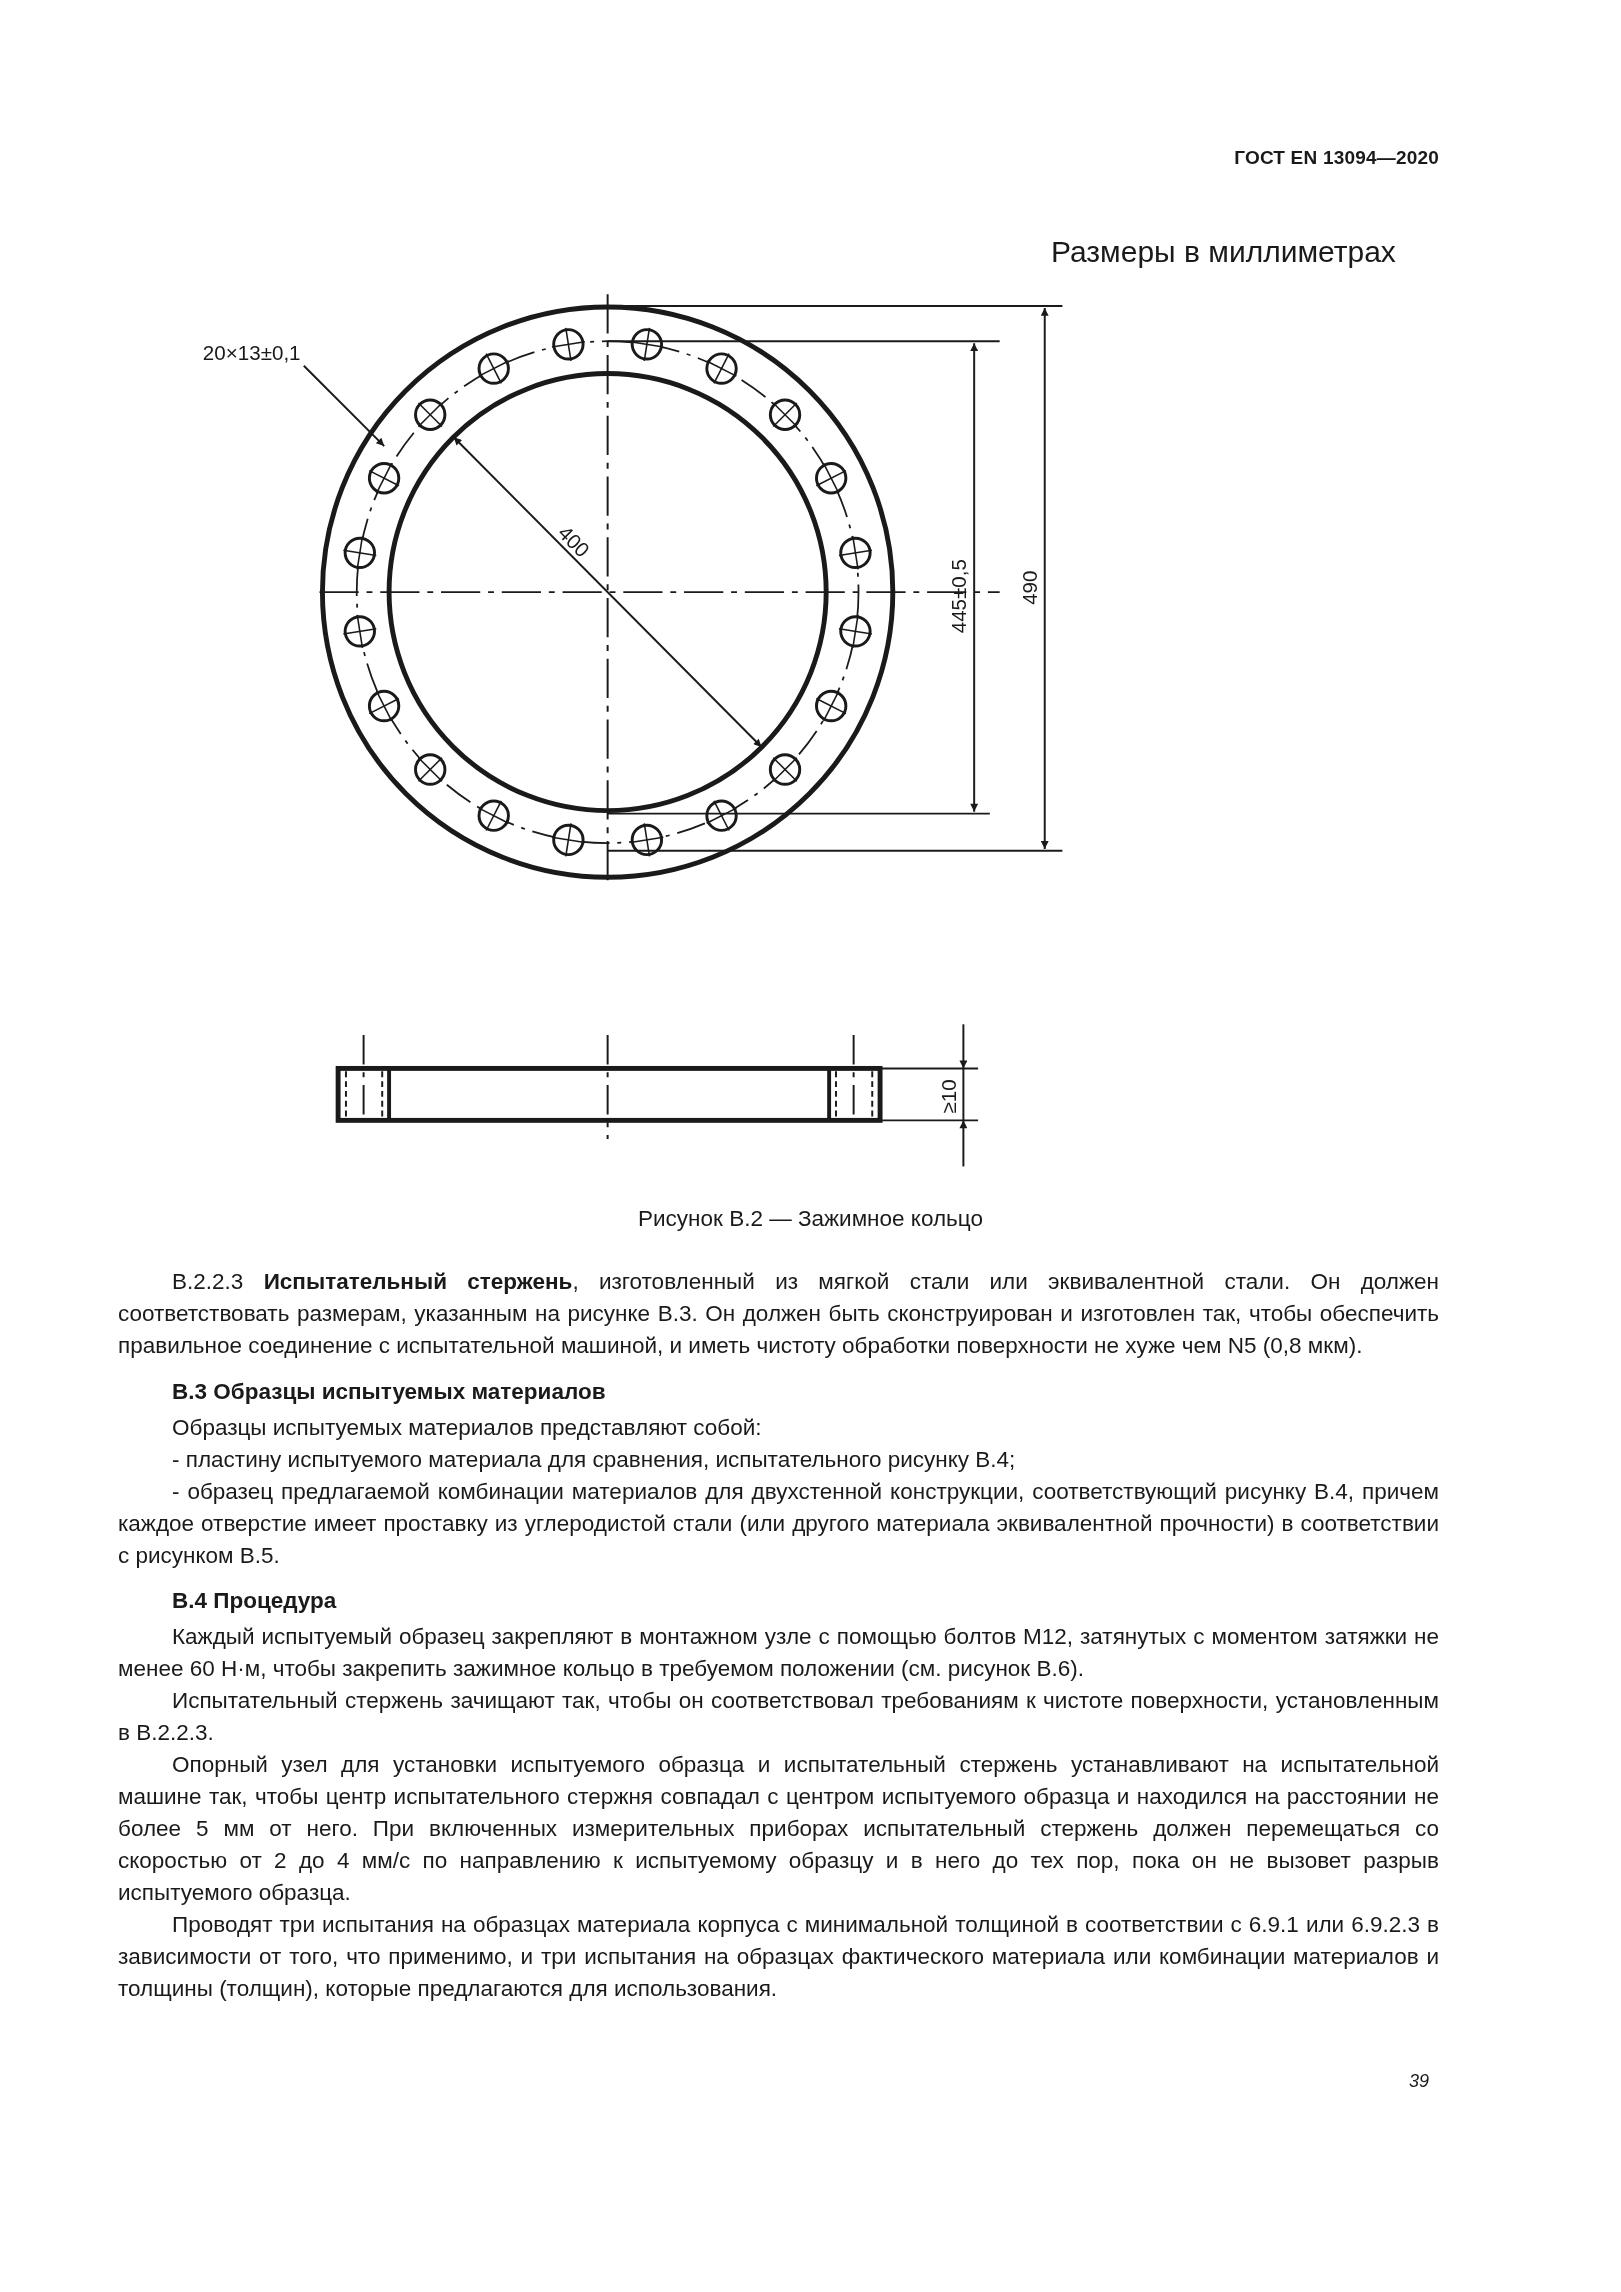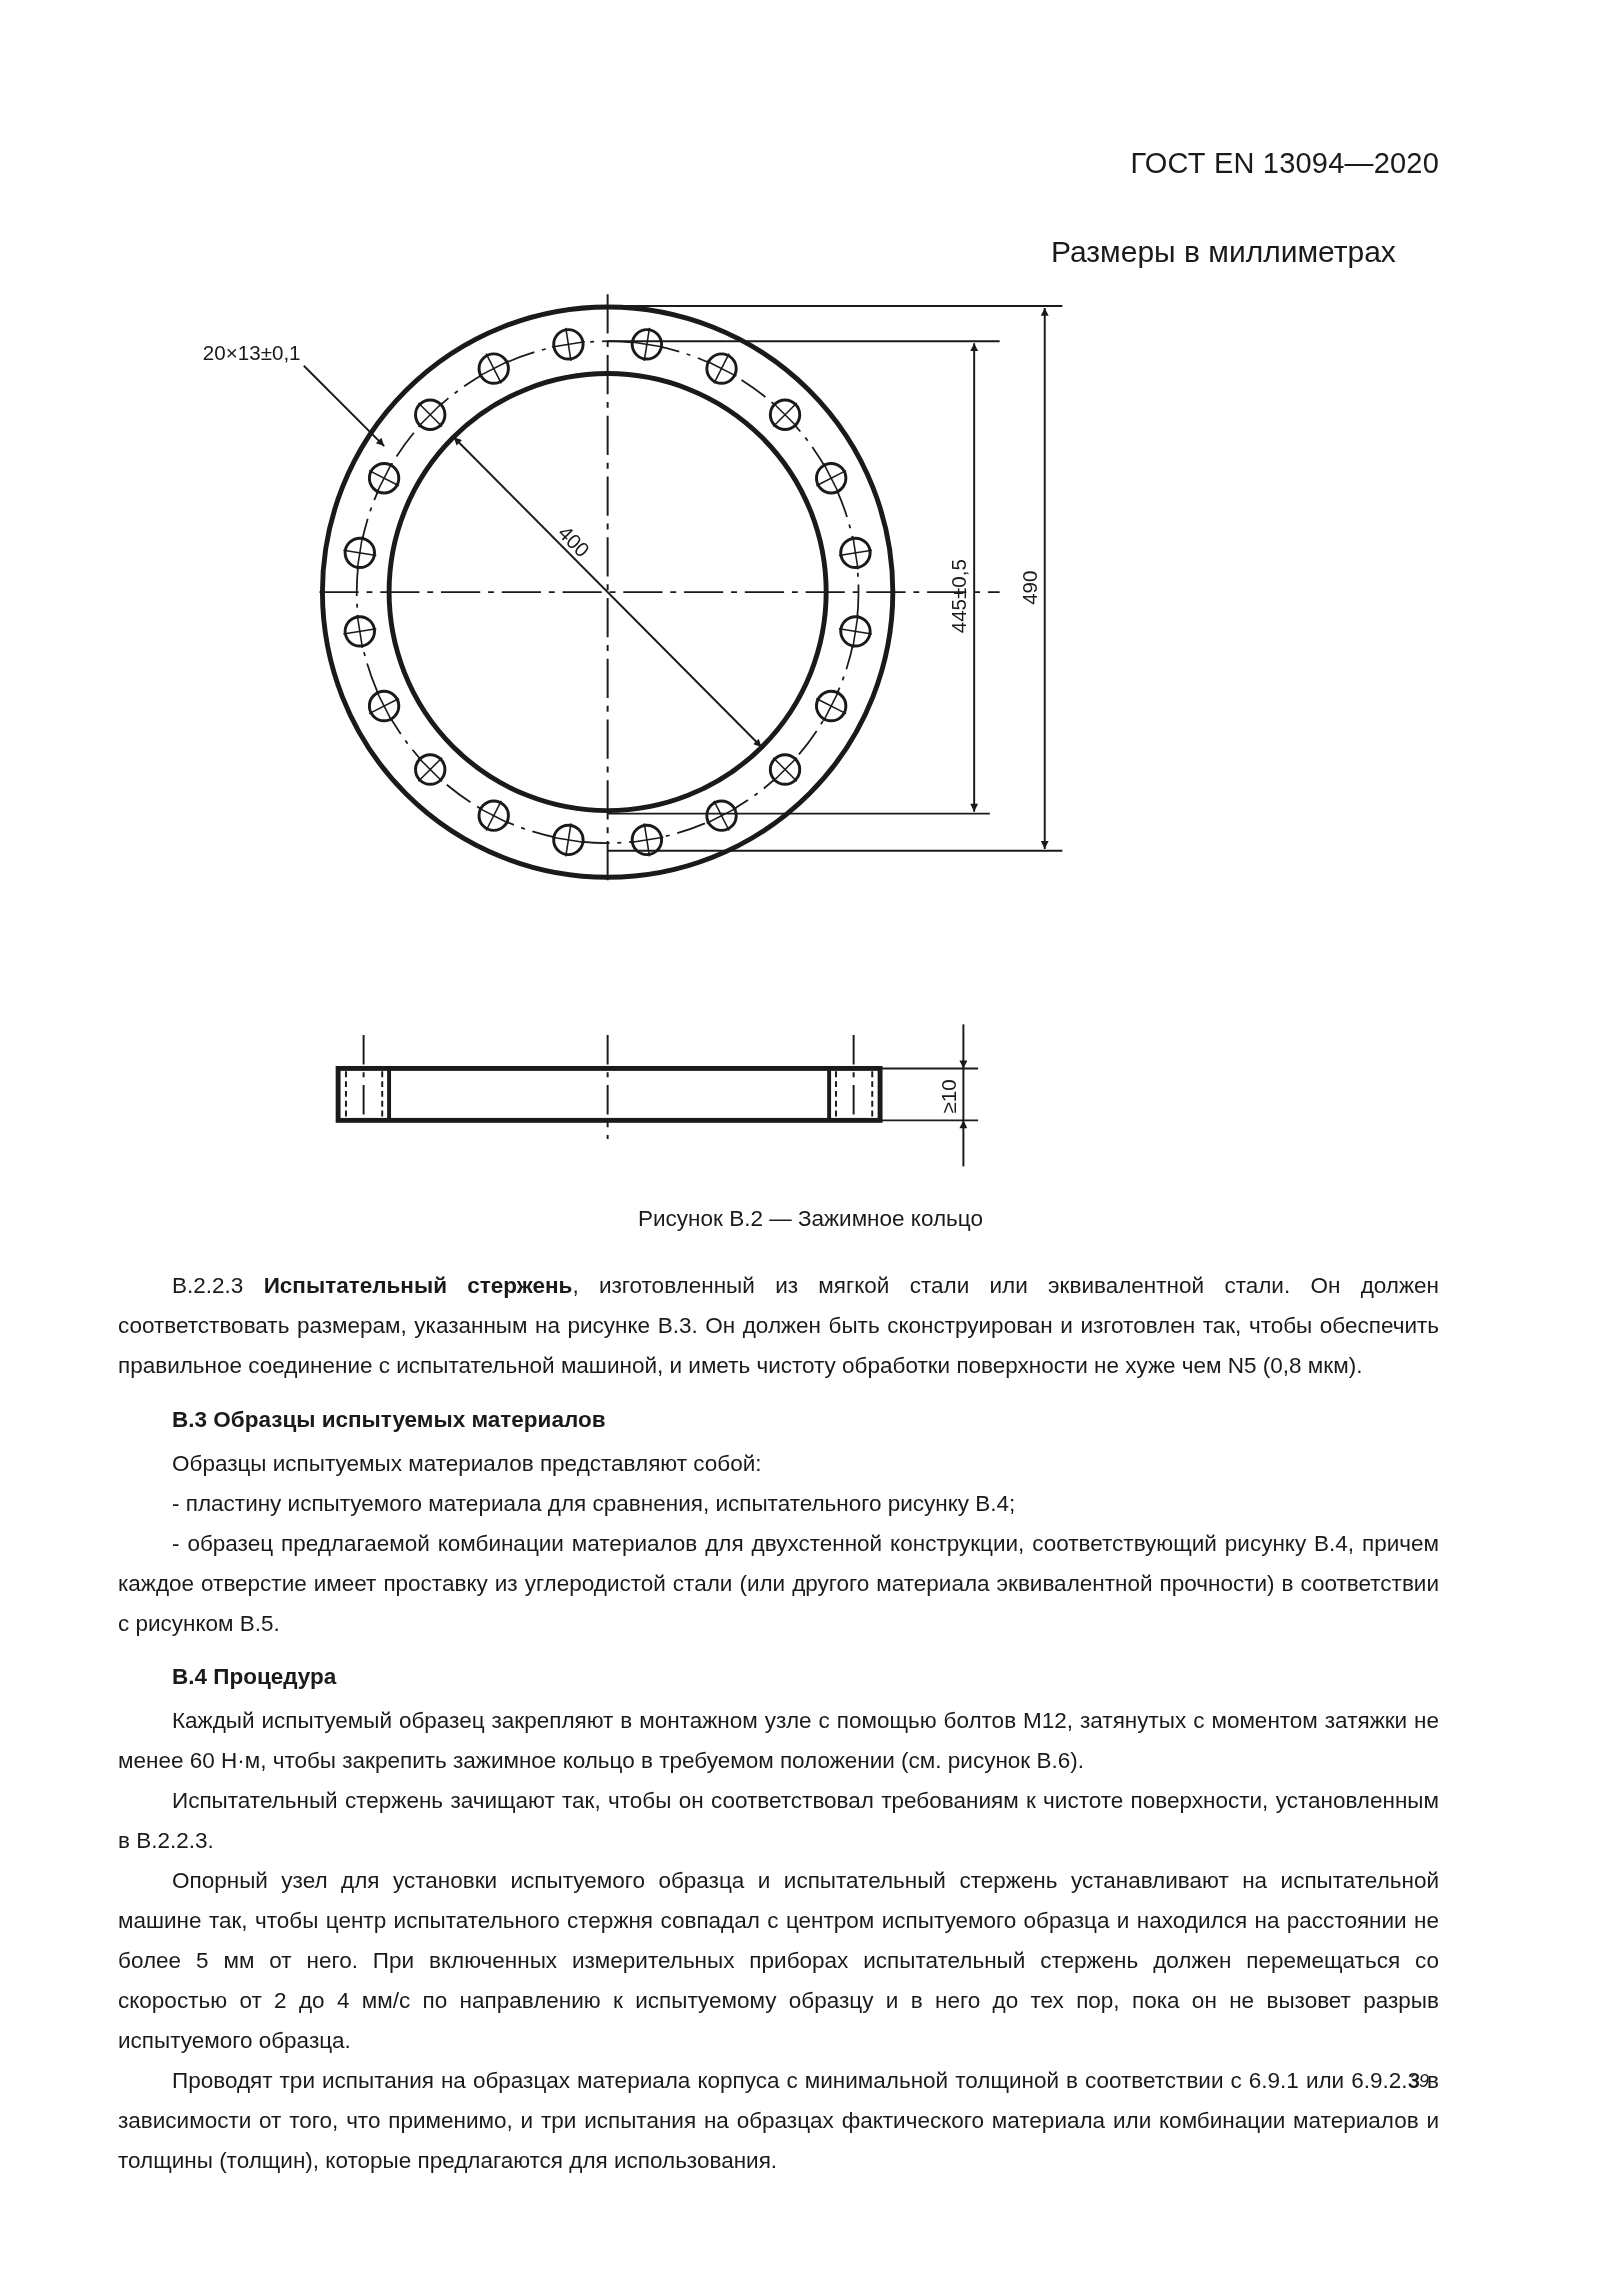--- a/index.html
+++ b/index.html
@@ -1,23 +1,23 @@
 <!DOCTYPE html>
 <html><head>
 <meta charset="utf-8">
 <style>
   html, body { margin: 0; padding: 0; background: #ffffff; }
   body { width: 1621px; height: 2293px; position: relative; overflow: hidden;
          font-family: "Liberation Sans", sans-serif; color: #1a1a1a; }
   .abs { position: absolute; }
-  #doc-header { right: 182px; top: 147px; font-weight: normal; font-size: 29px; letter-spacing: 0.2px; }
+  #doc-header { right: 182px; top: 147px; font-weight: bold; font-size: 19px; letter-spacing: 0.2px; }
   #units-note { left: 1051px; top: 235px; font-size: 30px; }
   #figure-svg { position: absolute; left: 0; top: 0; }
   #caption { left: 0; width: 1621px; top: 1206px; text-align: center; font-size: 22.5px; }
-  #body-text { left: 118px; top: 1266px; width: 1321px; font-size: 22.5px; line-height: 40px; }
+  #body-text { left: 118px; top: 1266px; width: 1321px; font-size: 22.5px; line-height: 32px; }
   #body-text p { margin: 0; text-align: justify; text-indent: 54px; }
   #body-text h3 { margin: 7.8px 0 3.9px 0; font-size: 22.5px; font-weight: bold; text-indent: 54px; }
   .gap { height: 5.9px; }
   #page-number { right: 192px; top: 2071px; font-size: 18px; font-style: italic; }
   .lbl-svg { font-family: "Liberation Sans", sans-serif; fill: #1a1a1a; }
 </style>
 </head>
 <body>
 
 <div id="doc-header" class="abs">ГОСТ EN 13094—2020</div>

